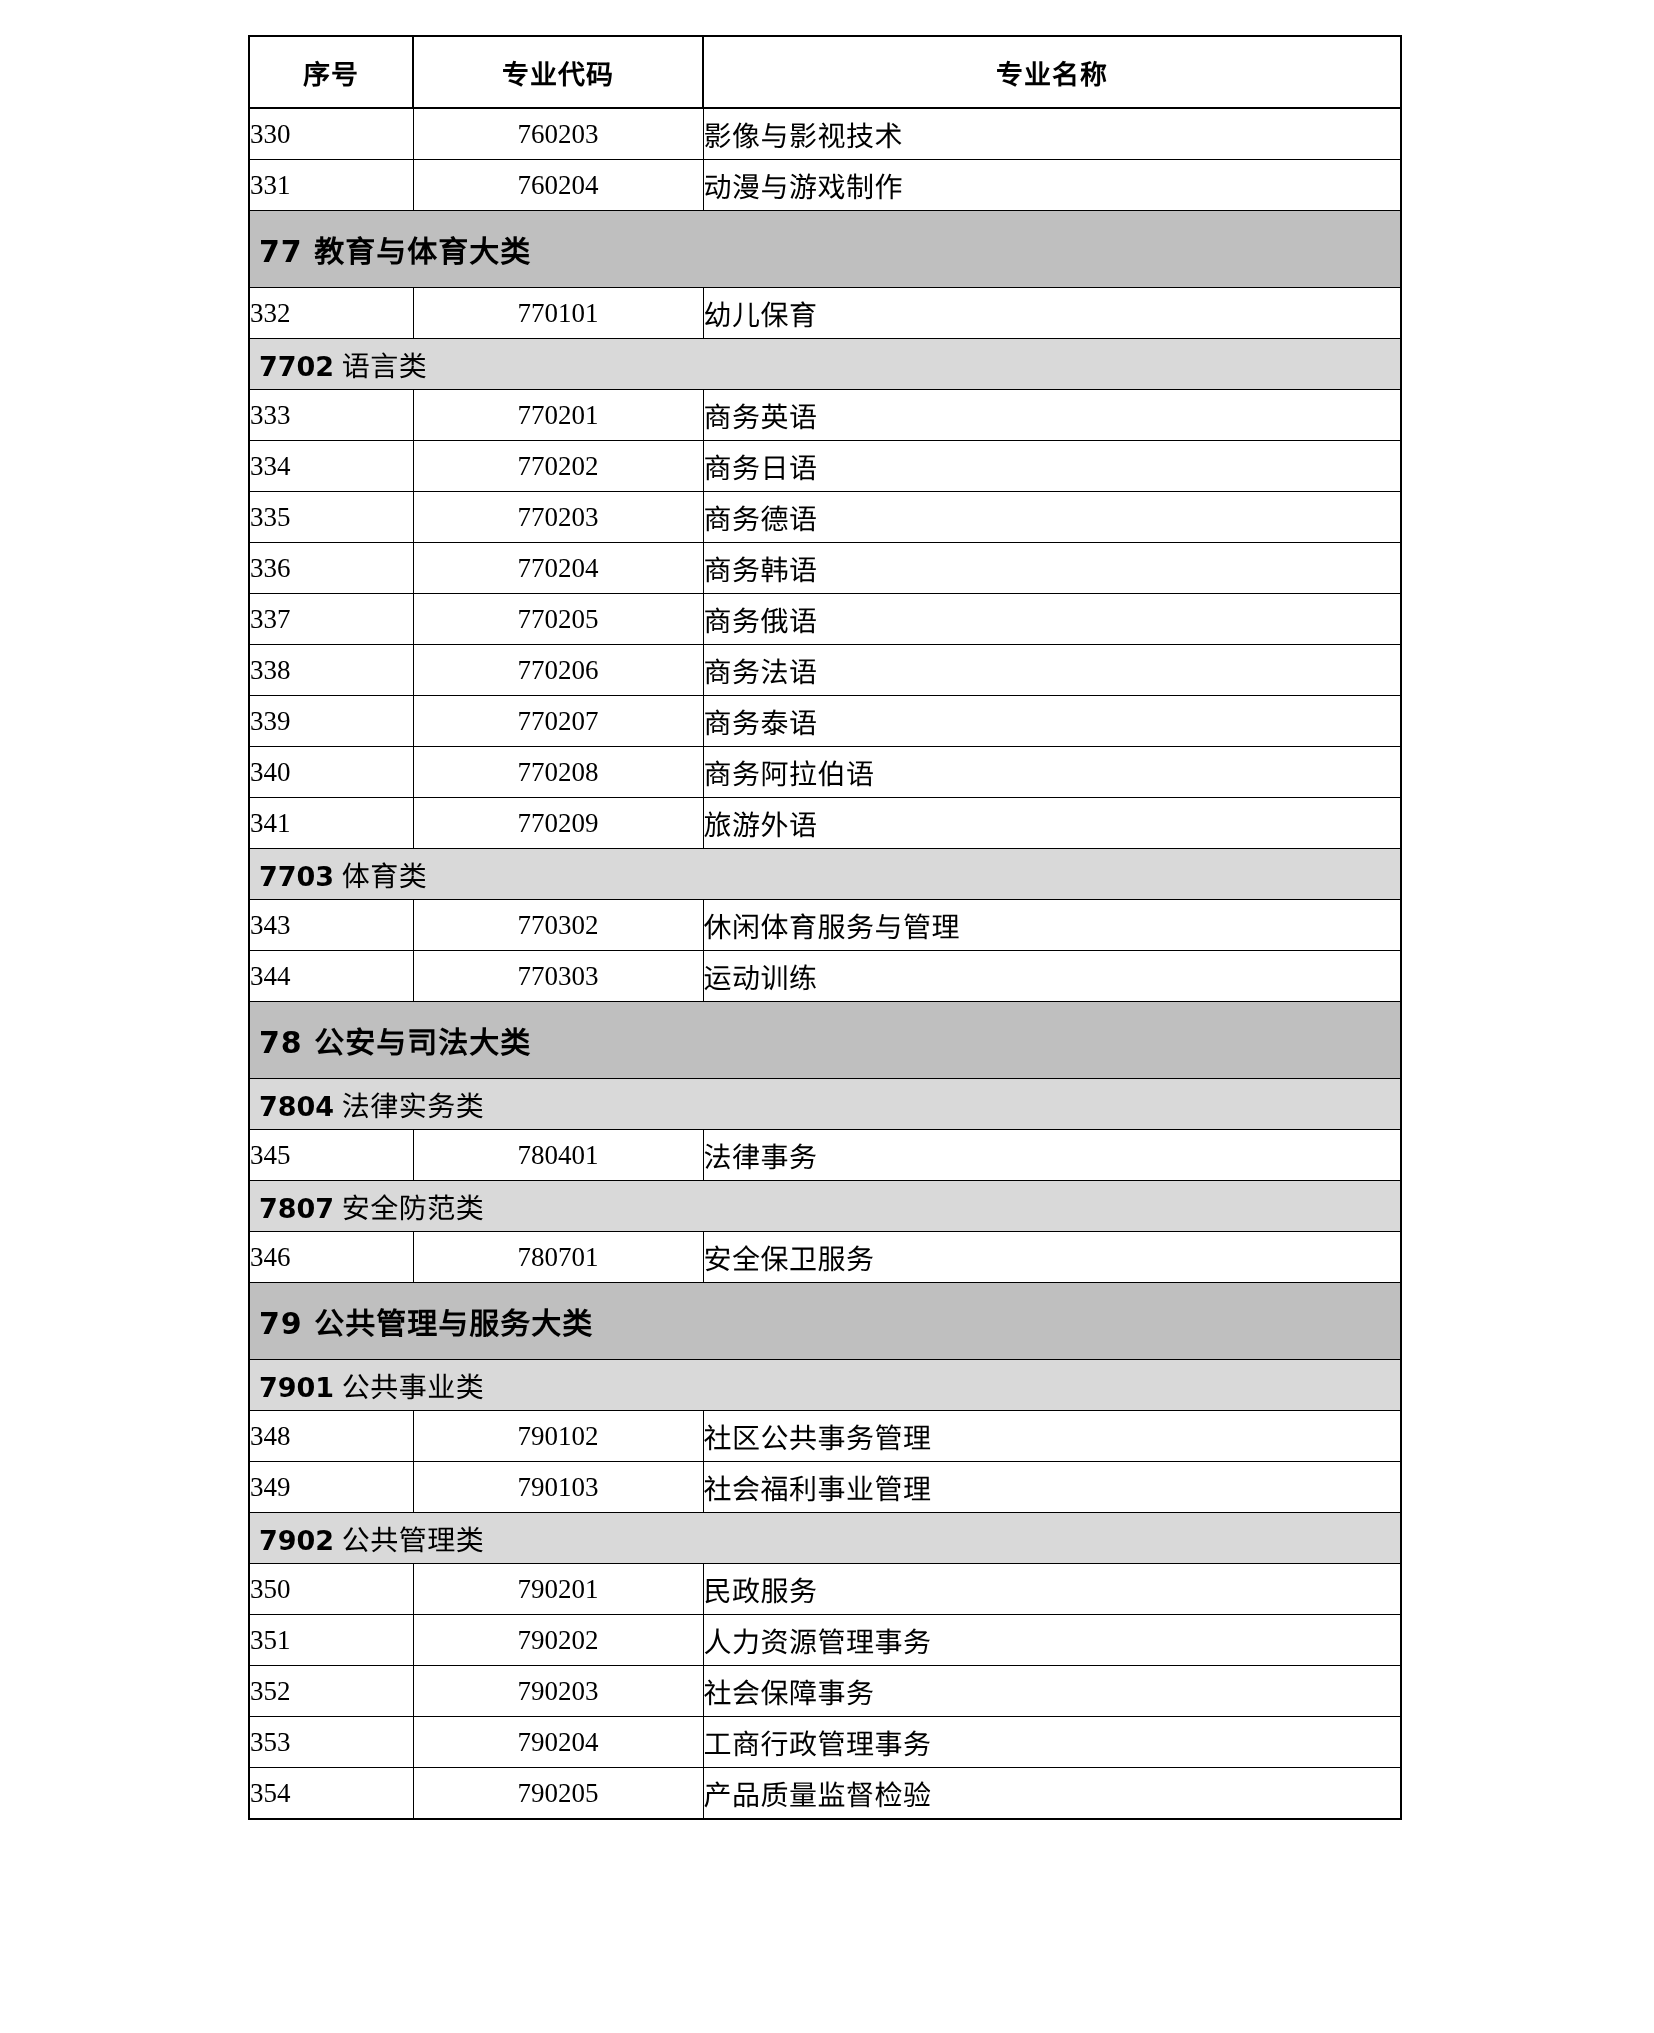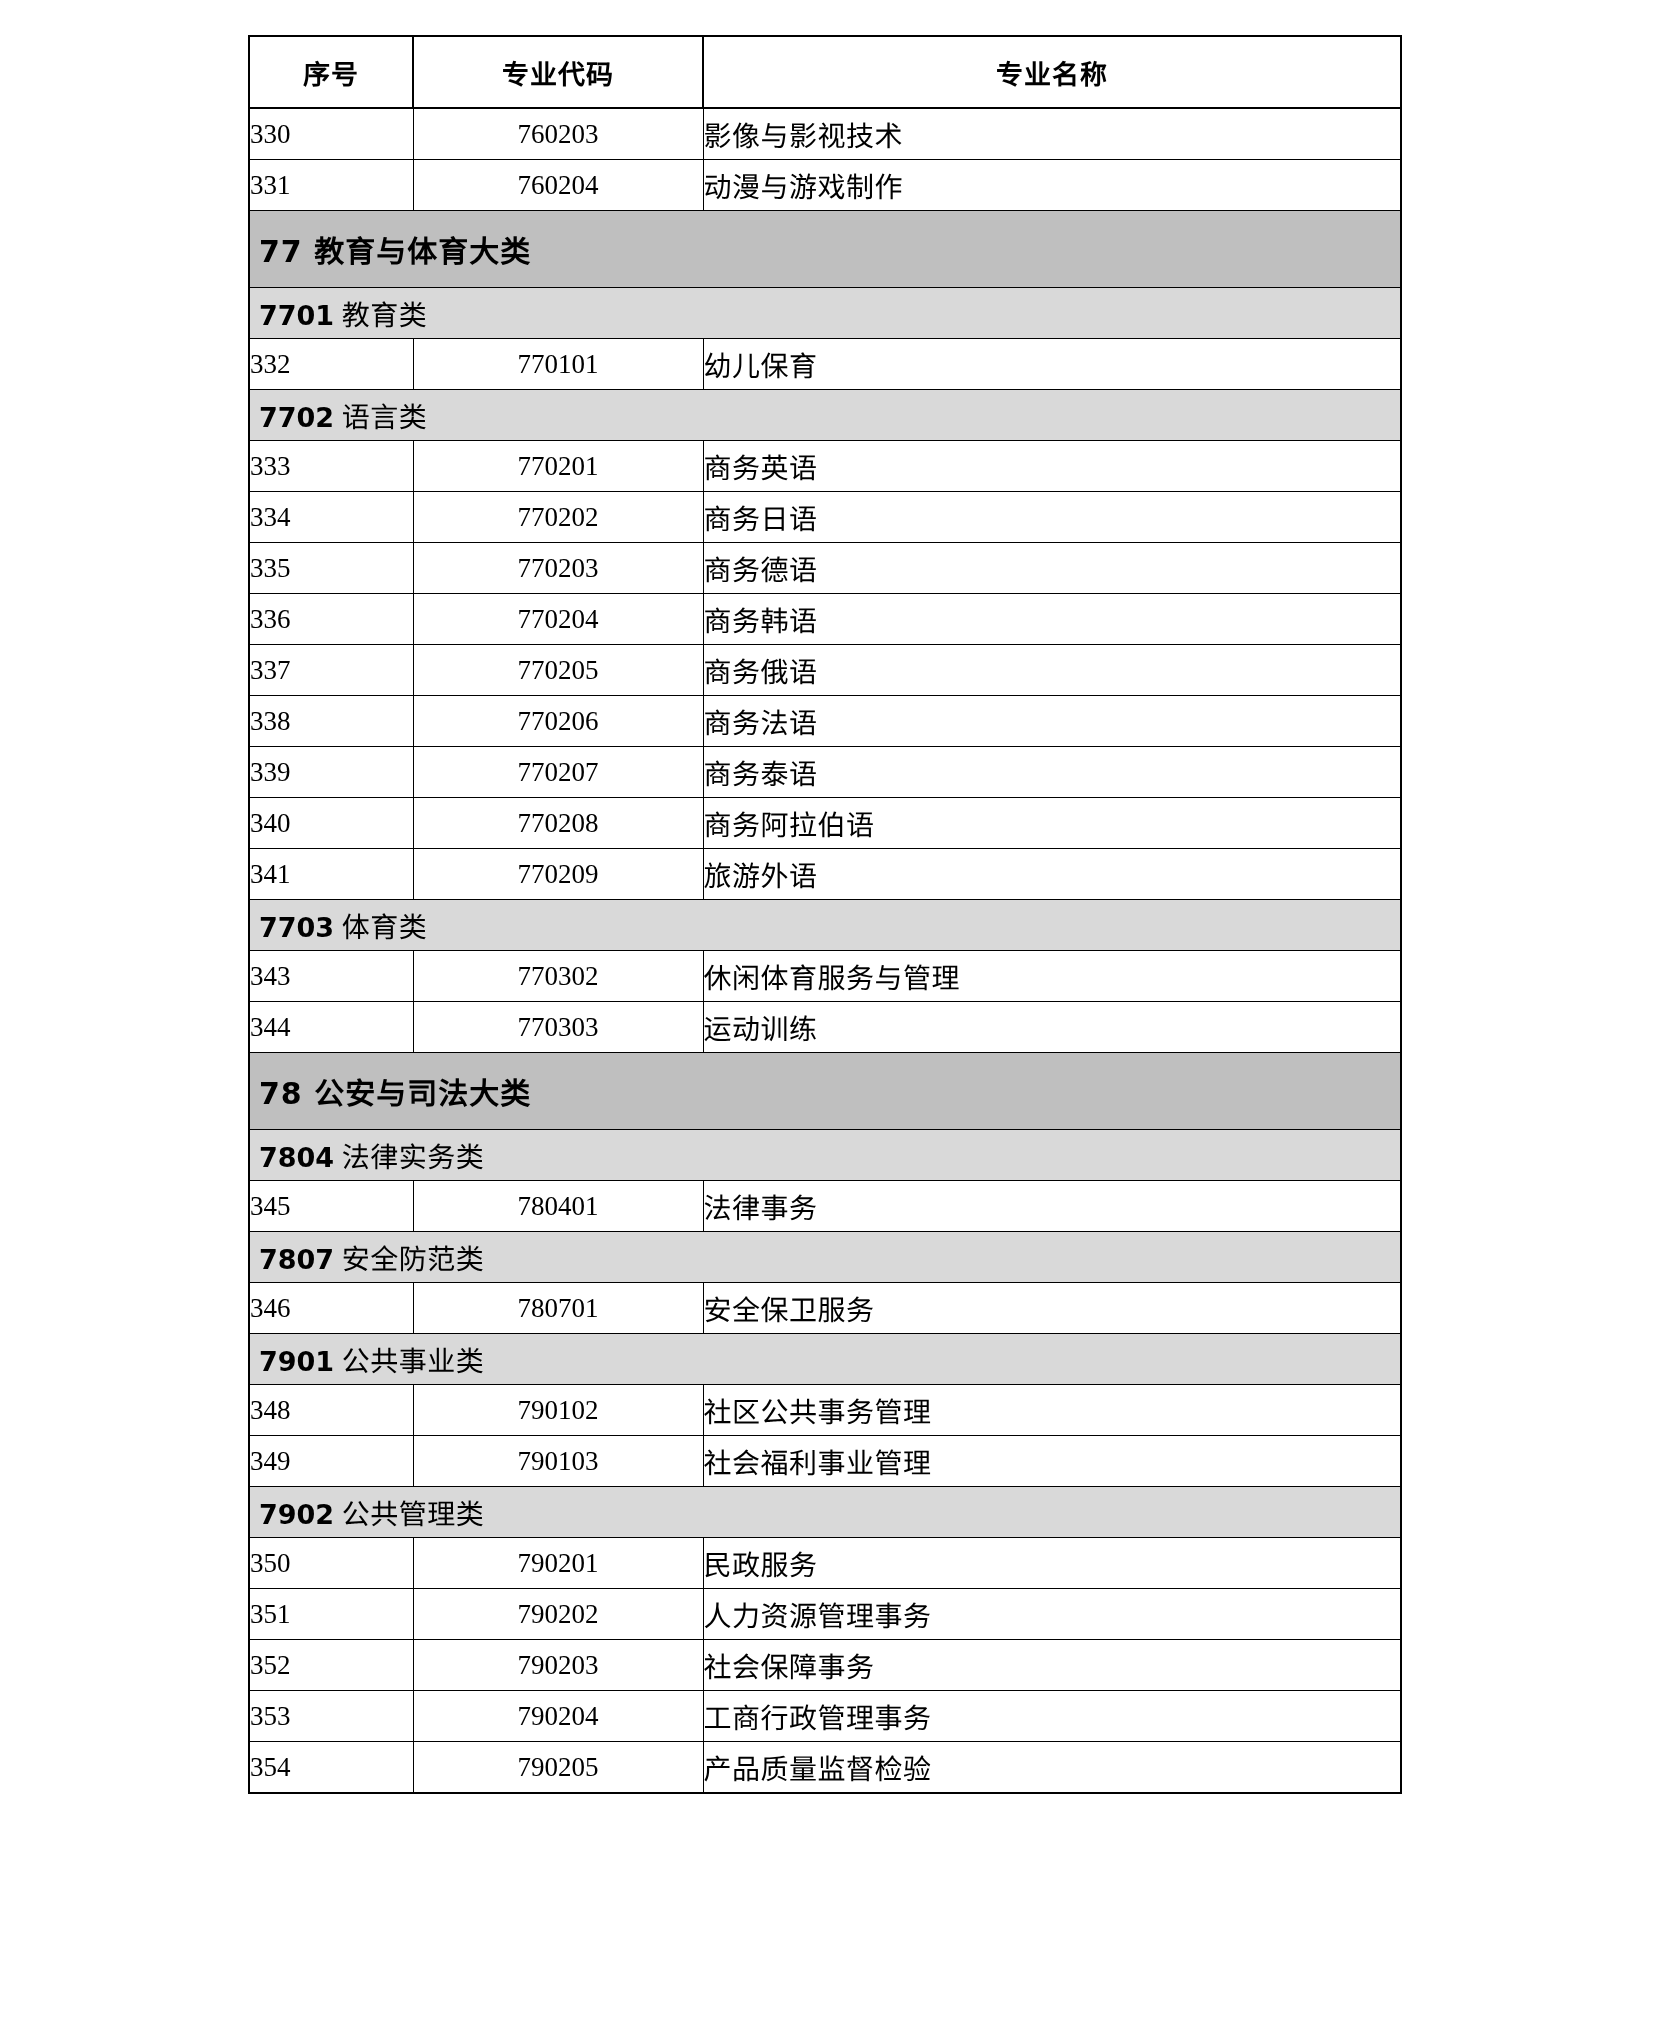--- a/index.html
+++ b/index.html
@@ -148,23 +148,20 @@
           <td class="name">影像与影视技术</td>
         </tr>
         <tr class="data-row">
           <td class="seq">331</td>
           <td class="code">760204</td>
           <td class="name">动漫与游戏制作</td>
         </tr>
         <tr class="major-row">
           <td colspan="3"><span class="major-label">77 教育与体育大类</span></td>
         </tr>
-        <tr class="sub-row">
-          <td colspan="3"><span class="sub-code">7701</span><span class="sub-name"> 教育类</span></td>
-        </tr>
         <tr class="data-row">
           <td class="seq">332</td>
           <td class="code">770101</td>
           <td class="name">幼儿保育</td>
         </tr>
         <tr class="sub-row">
           <td colspan="3"><span class="sub-code">7702</span><span class="sub-name"> 语言类</span></td>
         </tr>
         <tr class="data-row">
           <td class="seq">333</td>
@@ -236,20 +233,23 @@
           <td class="name">法律事务</td>
         </tr>
         <tr class="sub-row">
           <td colspan="3"><span class="sub-code">7807</span><span class="sub-name"> 安全防范类</span></td>
         </tr>
         <tr class="data-row">
           <td class="seq">346</td>
           <td class="code">780701</td>
           <td class="name">安全保卫服务</td>
         </tr>
+        <tr class="major-row">
+          <td colspan="3"><span class="major-label">79 公共管理与服务大类</span></td>
+        </tr>
         <tr class="sub-row">
           <td colspan="3"><span class="sub-code">7901</span><span class="sub-name"> 公共事业类</span></td>
         </tr>
         <tr class="data-row">
           <td class="seq">348</td>
           <td class="code">790102</td>
           <td class="name">社区公共事务管理</td>
         </tr>
         <tr class="data-row">
           <td class="seq">349</td>

